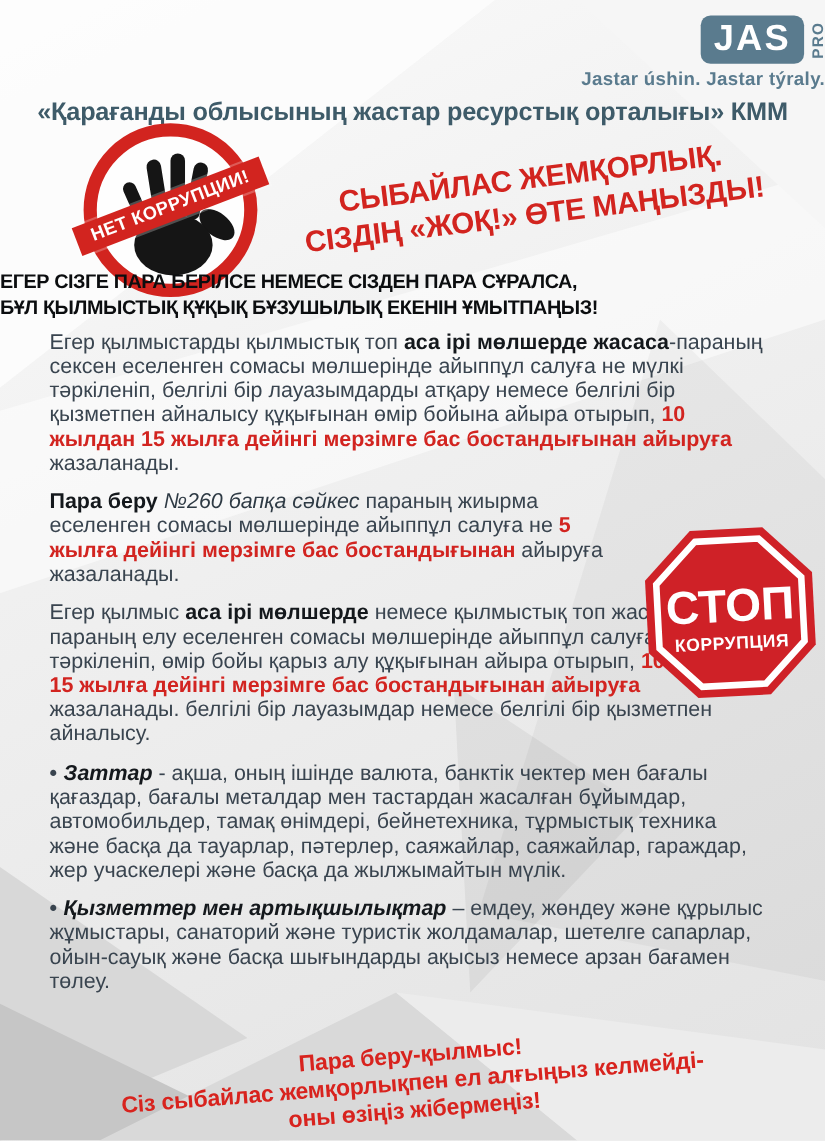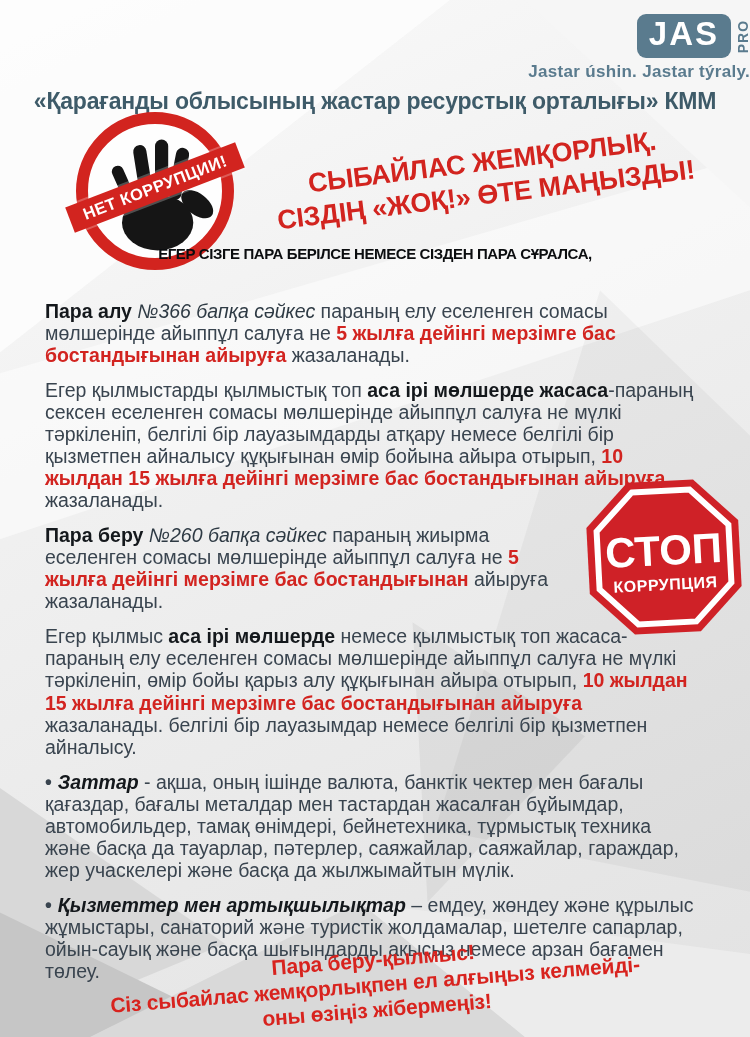--- a/index.html
+++ b/index.html
@@ -40,22 +40,22 @@
   .stamp-hand{position:absolute;left:13px;top:13px;width:132px;height:132px;}
   .stamp-band{position:absolute;left:-12px;top:62px;width:182px;padding:4px 0;
     background:#d2241f;color:#fff;text-align:center;font-size:16.5px;font-weight:700;
     letter-spacing:.5px;transform:rotate(-21deg);box-shadow:0 0 0 2px rgba(255,255,255,.25);}
 
   
   .headline-red{position:absolute;left:238px;top:146px;width:492px;text-align:center;
     transform:rotate(-7deg);color:#d2241f;font-size:27px;font-weight:800;line-height:1.22;letter-spacing:-0.3px;}
 
   
-  .headline-black{position:absolute;top:245px;left:0;width:100%;text-align:center;
-    color:#0b0d0f;font-size:15px;font-weight:800;line-height:1.25;letter-spacing:-0.4px;}
+  .headline-black{position:absolute;top:245px;left:0;width:100%;text-align:left;
+    color:#0b0d0f;font-size:18px;font-weight:800;line-height:1.25;letter-spacing:-0.4px;}
 
   
   .content{position:absolute;left:45px;top:300px;width:652px;font-size:19.5px;line-height:1.13;}
   .content p{margin:0 0 13px 0;}
   .seg-b{font-weight:700;color:#14181c;}
   .seg-i{font-style:italic;color:#2e3a44;}
   .seg-bi{font-weight:700;font-style:italic;color:#14181c;}
   .seg-rb{font-weight:700;color:#d22420;}
   .narrow{max-width:535px;}
   .list-header{font-weight:700;color:#14181c;margin-top:16px !important;margin-bottom:4px !important;}
@@ -108,25 +108,25 @@
     <div class="stamp-band">НЕТ КОРРУПЦИИ!</div>
   </div>
 
   <div class="headline-red">
     <div>СЫБАЙЛАС ЖЕМҚОРЛЫҚ.</div>
     <div>СІЗДІҢ «ЖОҚ!» ӨТЕ МАҢЫЗДЫ!</div>
   </div>
 
   <div class="headline-black">
     <div>ЕГЕР СІЗГЕ ПАРА БЕРІЛСЕ НЕМЕСЕ СІЗДЕН ПАРА СҰРАЛСА,</div>
+    <div>БҰЛ ҚЫЛМЫСТЫҚ ҚҰҚЫҚ БҰЗУШЫЛЫҚ ЕКЕНІН ҰМЫТПАҢЫЗ!</div>
   </div>
 
   <div class="content">
 
-    <p><span class="seg-b">Пара алу</span><span class="seg-i"> №366 бапқа сәйкес </span><span> параның елу еселенген сомасы мөлшерінде айыппұл салуға не </span><span class="seg-rb">5 жылға дейінгі мерзімге бас бостандығынан айыруға</span><span> жазаланады.</span></p>
 
     <p><span>Егер қылмыстарды қылмыстық топ </span><span class="seg-b">аса ірі мөлшерде жасаса</span><span>-параның сексен еселенген сомасы мөлшерінде айыппұл салуға не мүлкі тәркіленіп, белгілі бір лауазымдарды атқару немесе белгілі бір қызметпен айналысу құқығынан өмір бойына айыра отырып, </span><span class="seg-rb">10 жылдан 15 жылға дейінгі мерзімге бас бостандығынан айыруға</span><span> жазаланады.</span></p>
 
     <p class="narrow"><span class="seg-b">Пара беру</span><span class="seg-i"> №260 бапқа сәйкес </span><span> параның жиырма еселенген сомасы мөлшерінде айыппұл салуға не </span><span class="seg-rb">5 жылға дейінгі мерзімге бас бостандығынан</span><span> айыруға жазаланады.</span></p>
 
     <p><span>Егер қылмыс </span><span class="seg-b">аса ірі мөлшерде</span><span> немесе қылмыстық топ жасаса-параның елу еселенген сомасы мөлшерінде айыппұл салуға не мүлкі тәркіленіп, өмір бойы қарыз алу құқығынан айыра отырып, </span><span class="seg-rb">10 жылдан 15 жылға дейінгі мерзімге бас бостандығынан айыруға</span><span> жазаланады. белгілі бір лауазымдар немесе белгілі бір қызметпен айналысу.</span></p>
 
 
     <p><span class="bullet">•</span><span class="seg-bi">Заттар</span><span> - ақша, оның ішінде валюта, банктік чектер мен бағалы қағаздар, бағалы металдар мен тастардан жасалған бұйымдар, автомобильдер, тамақ өнімдері, бейнетехника, тұрмыстық техника және басқа да тауарлар, пәтерлер, саяжайлар, саяжайлар, гараждар, жер учаскелері және басқа да жылжымайтын мүлік.</span></p>
 

